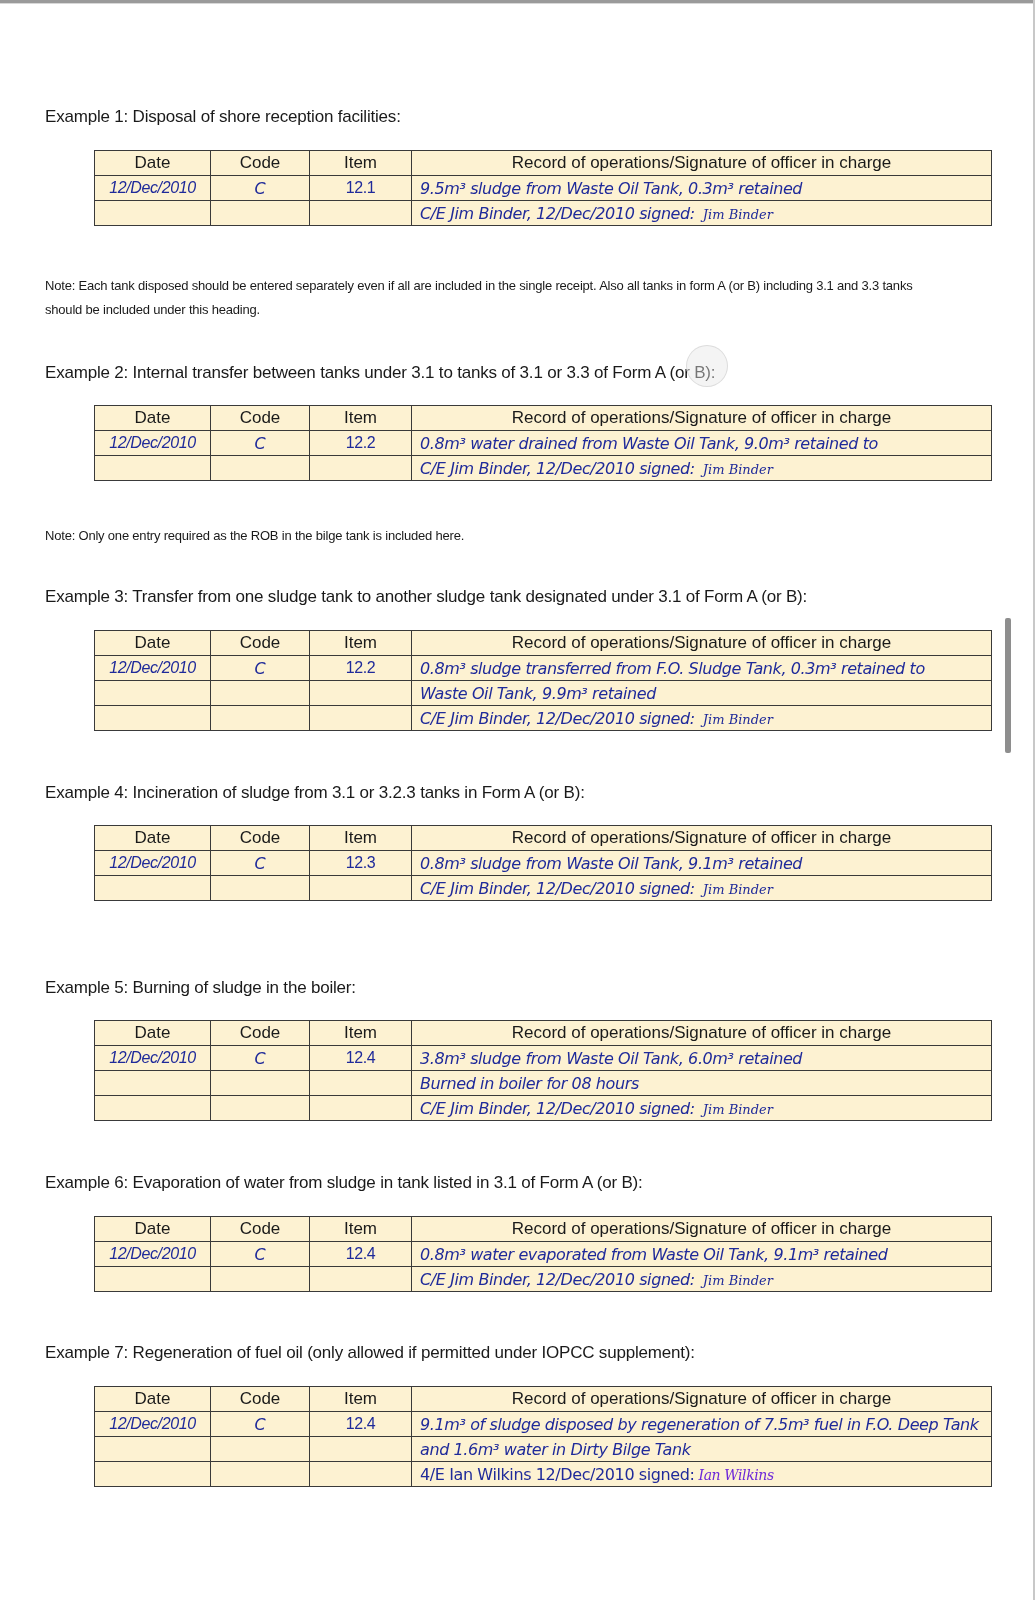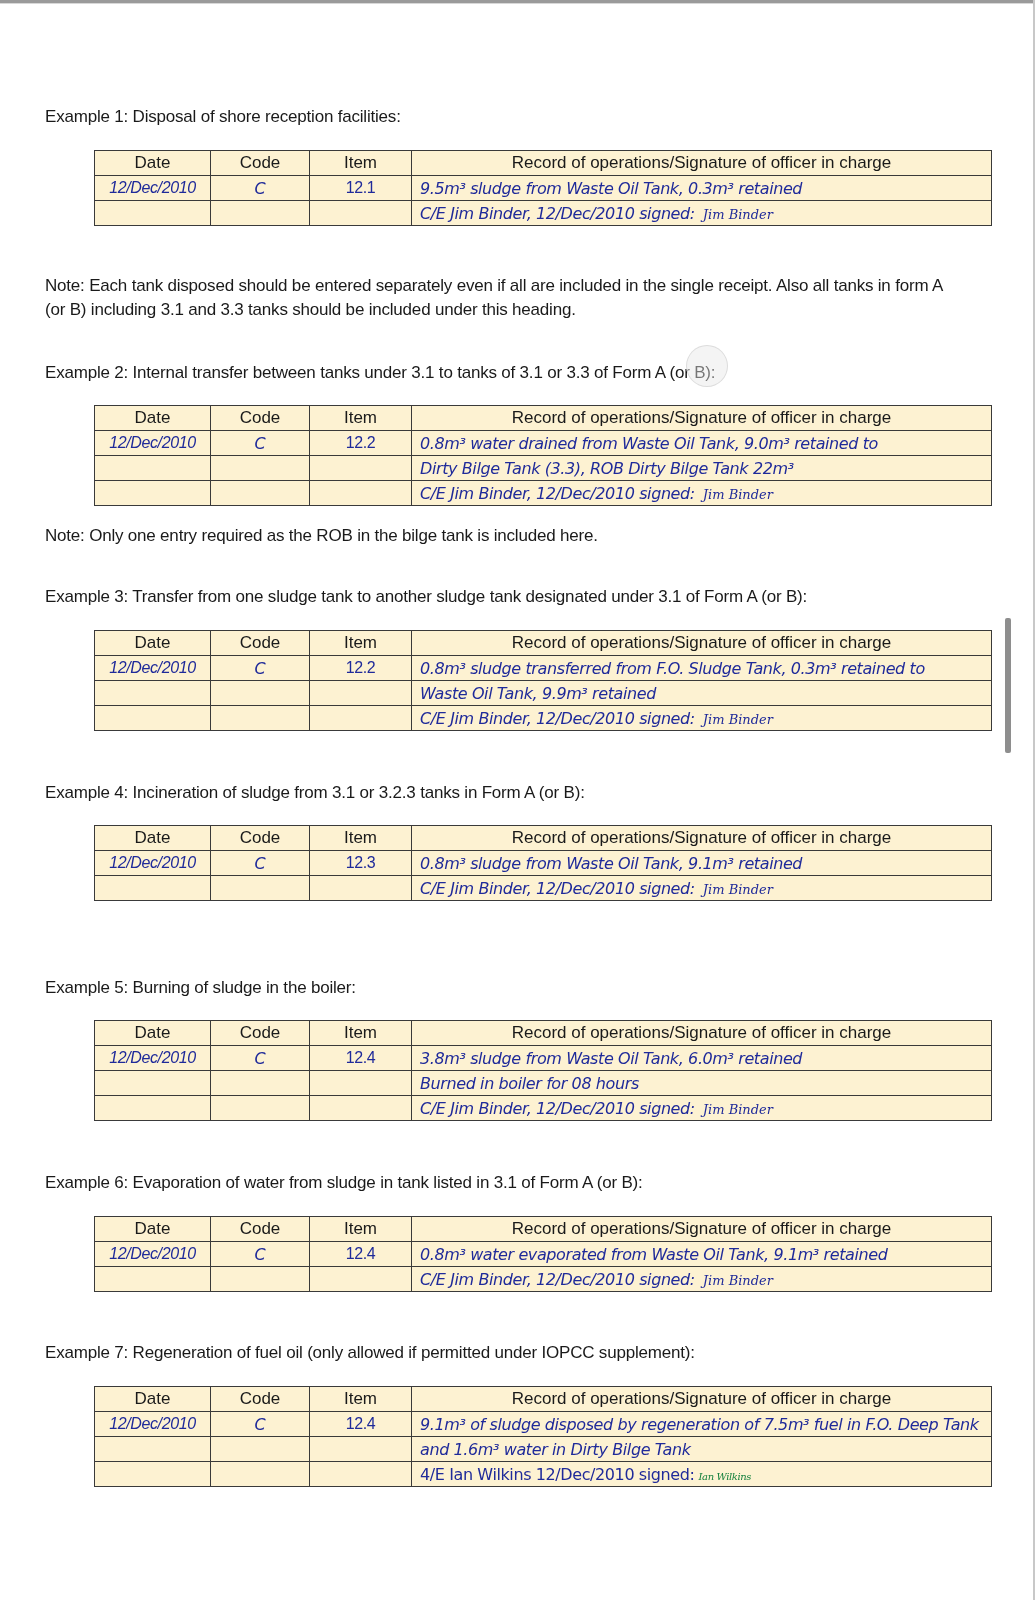--- a/index.html
+++ b/index.html
@@ -4,36 +4,36 @@
   <style>
     html, body { margin: 0; padding: 0; }
     body {
       width: 1035px; height: 1600px; background: #ffffff; position: relative; overflow: hidden;
       font-family: "Liberation Sans", sans-serif; color: #1a1a1a;
     }
     .topbar { position: absolute; left: 0; top: 0; width: 1035px; height: 3px; background: #9a9a9a; border-bottom: 1px solid #d8d8d8; }
     .rightedge { position: absolute; right: 0; top: 0; width: 2px; height: 1600px; background: #c8c8c8; }
     .scrollthumb { position: absolute; left: 1005px; top: 618px; width: 6px; height: 135px; background: #8e8e8e; border-radius: 2px; }
     .heading { position: absolute; left: 45px; font-size: 17px; letter-spacing: -0.2px; white-space: nowrap; }
-    .note { position: absolute; left: 45px; width: 900px; font-size: 17px; line-height: 24px; letter-spacing: -0.2px; }
+    .note { position: absolute; left: 45px; width: 900px; font-size: 13px; line-height: 24px; letter-spacing: -0.2px; }
     table.log {
       position: absolute; left: 46px; width: 897px; border-collapse: collapse;
       background: #fdf2d2; table-layout: fixed; margin-left: 48px;
     }
     table.log td, table.log th {
       border: 1.3px solid #3a3a3a; height: 24px; padding: 0 8px; font-weight: normal;
       white-space: nowrap; overflow: hidden;
     }
     table.log th { font-size: 17px; color: #1a1a1a; text-align: center; }
     table.log td { font-size: 16px; color: #1f2a9a; font-family: "DejaVu Sans", sans-serif; font-style: italic; letter-spacing: -0.4px; }
     table.log td.c { text-align: center; }
     table.log td.item { font-style: normal; font-family: "Liberation Sans", sans-serif; }
     table.log td.date { font-family: Liberation Sans, sans-serif; text-align: center; padding: 0 12px; }
     .sig { font-family: "DejaVu Serif", serif; font-size: 13px; margin-left: 8px; letter-spacing: 0; }
-    .sig2 { font-family: "DejaVu Serif", serif; font-style: italic; font-size: 10px; margin-left: 4px; color: #15803d; }
+    .sig2 { font-family: "DejaVu Serif", serif; font-style: italic; font-size: 14px; margin-left: 4px; color: #6d28d9; }
     col.c1 { width: 116px; } col.c2 { width: 99px; } col.c3 { width: 102px; } col.c4 { width: 580px; }
     .touch { position: absolute; left: 686px; top: 345px; width: 40px; height: 40px; border-radius: 50%; background: rgba(230,230,230,0.45); border: 1px solid rgba(210,210,210,0.7); }
   </style>
 </head>
 <body>
 
 <div class="topbar"></div>
 <div class="rightedge"></div>
 <div class="scrollthumb"></div>
 
@@ -87,26 +87,20 @@
   <tr>
     <td class="date">12/Dec/2010</td>
     <td class="c">C</td>
     <td class="c item">12.2</td>
     <td>0.8m³ water drained from Waste Oil Tank, 9.0m³ retained to</td>
   </tr>
   <tr>
     <td></td>
         <td></td>
         <td></td>
-    <td>Dirty Bilge Tank (3.3), ROB Dirty Bilge Tank 22m³</td>
-  </tr>
-  <tr>
-    <td></td>
-        <td></td>
-        <td></td>
     <td><span>C/E Jim Binder, 12/Dec/2010 signed:</span><span class="sig">Jim Binder</span></td>
   </tr>
 </tbody>
   </table>
 <div class="note" style="top:524px">Note: Only one entry required as the ROB in the bilge tank is included here.</div>
 
 <div class="heading" style="top:587px">Example 3: Transfer from one sludge tank to another sludge tank designated under 3.1 of Form A (or B):</div>
 <table class="log" style="top:630px">
   <colgroup>
       <col class="c1">

